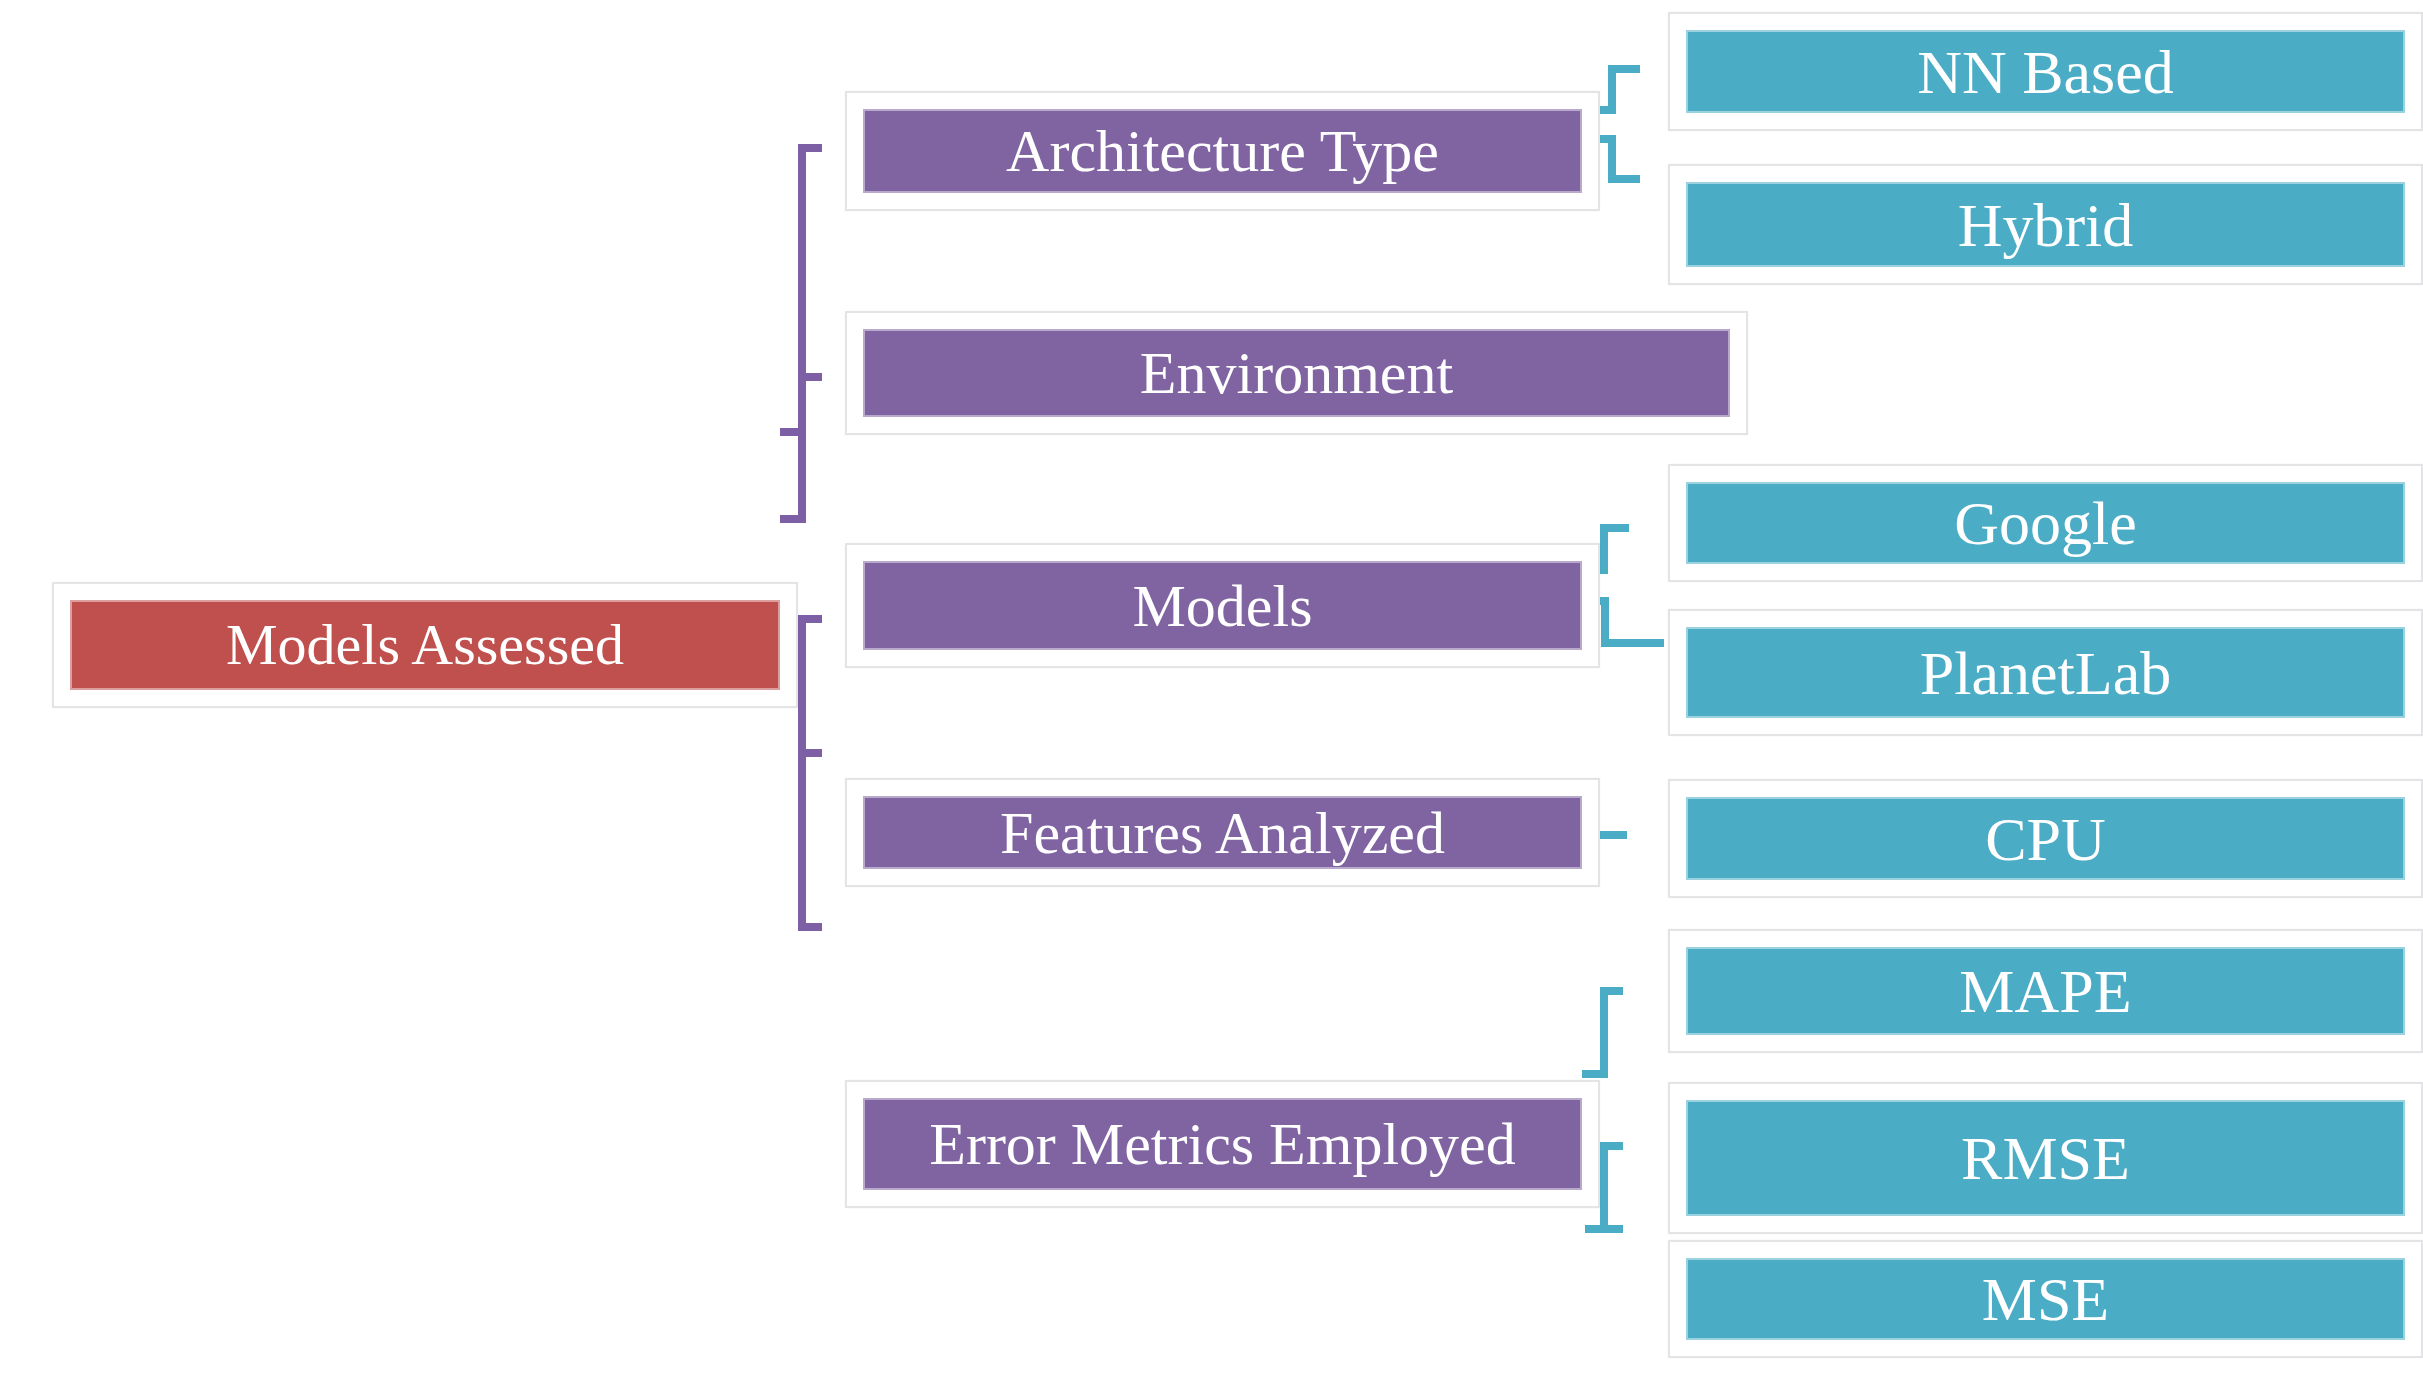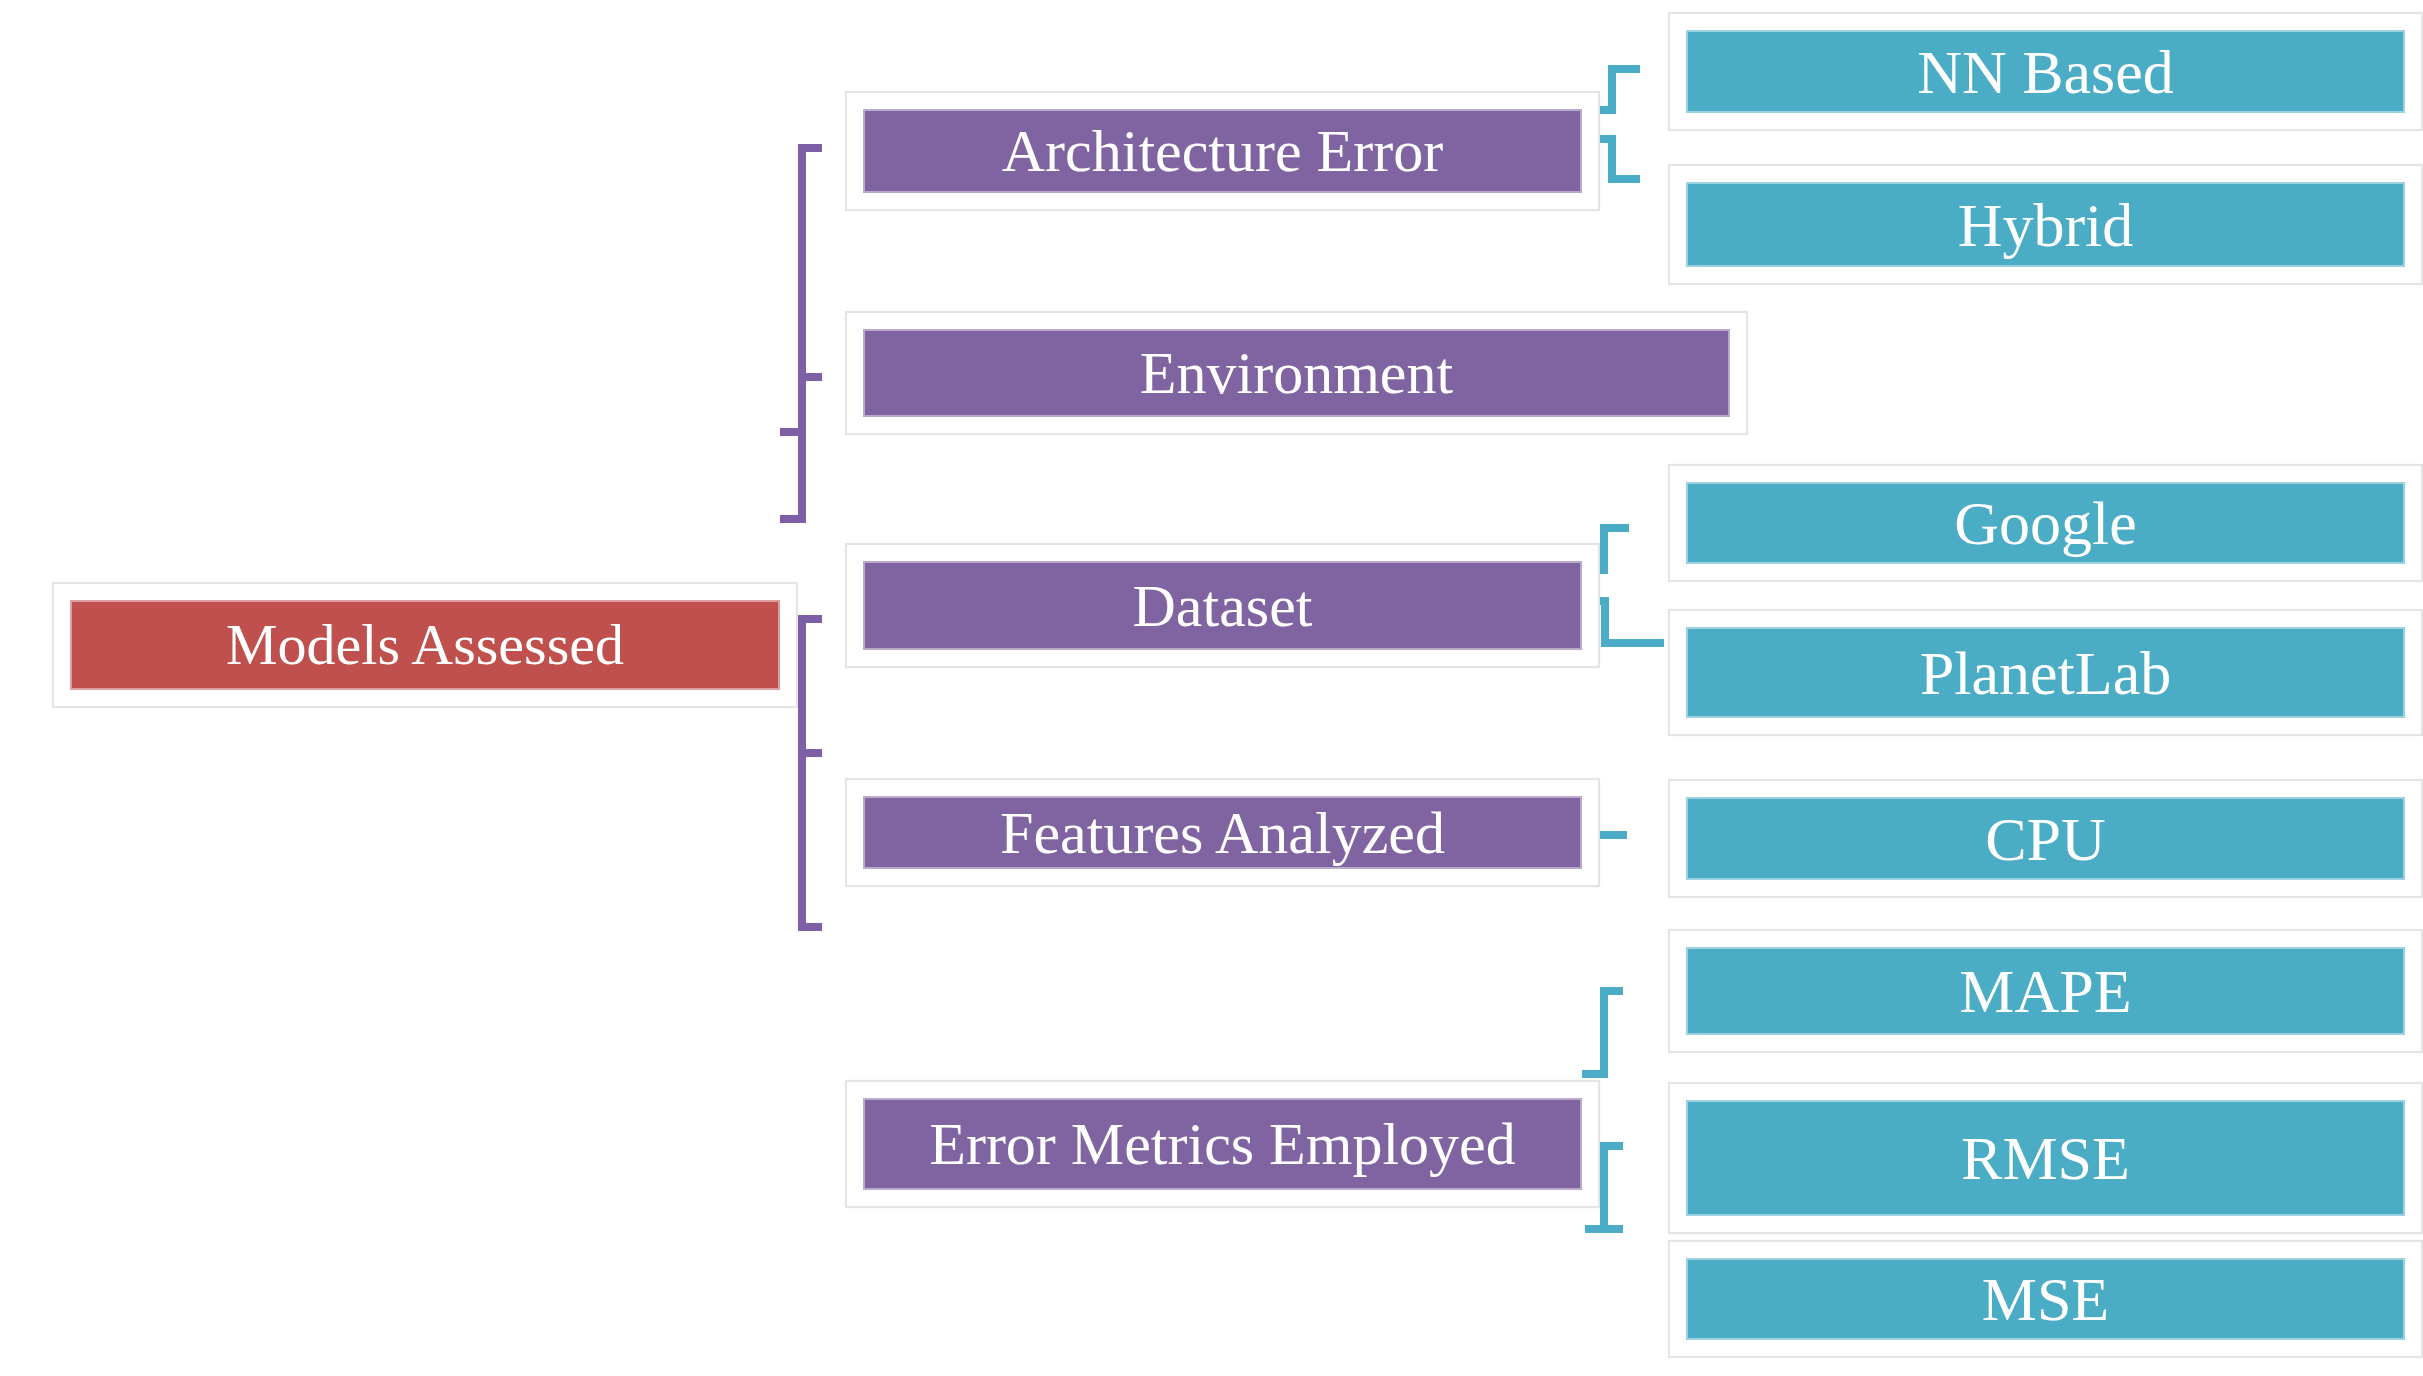--- a/index.html
+++ b/index.html
@@ -66,33 +66,33 @@
   </svg>
 
   <div class="frame" style="left:52px; top:582px; width:746px; height:126px">
     <div class="fill fill-root">
       <span>Models Assessed</span>
     </div>
   </div>
 
   <div class="frame" style="left:845px; top:91px; width:755px; height:120px">
     <div class="fill fill-category">
-      <span>Architecture Error</span>
+      <span>Architecture Type</span>
     </div>
   </div>
 
   <div class="frame" style="left:845px; top:311px; width:903px; height:124px">
     <div class="fill fill-category">
       <span>Environment</span>
     </div>
   </div>
 
   <div class="frame" style="left:845px; top:543px; width:755px; height:125px">
     <div class="fill fill-category">
-      <span>Dataset</span>
+      <span>Models</span>
     </div>
   </div>
 
   <div class="frame" style="left:845px; top:778px; width:755px; height:109px">
     <div class="fill fill-category">
       <span>Features Analyzed</span>
     </div>
   </div>
 
   <div class="frame" style="left:845px; top:1080px; width:755px; height:128px">

